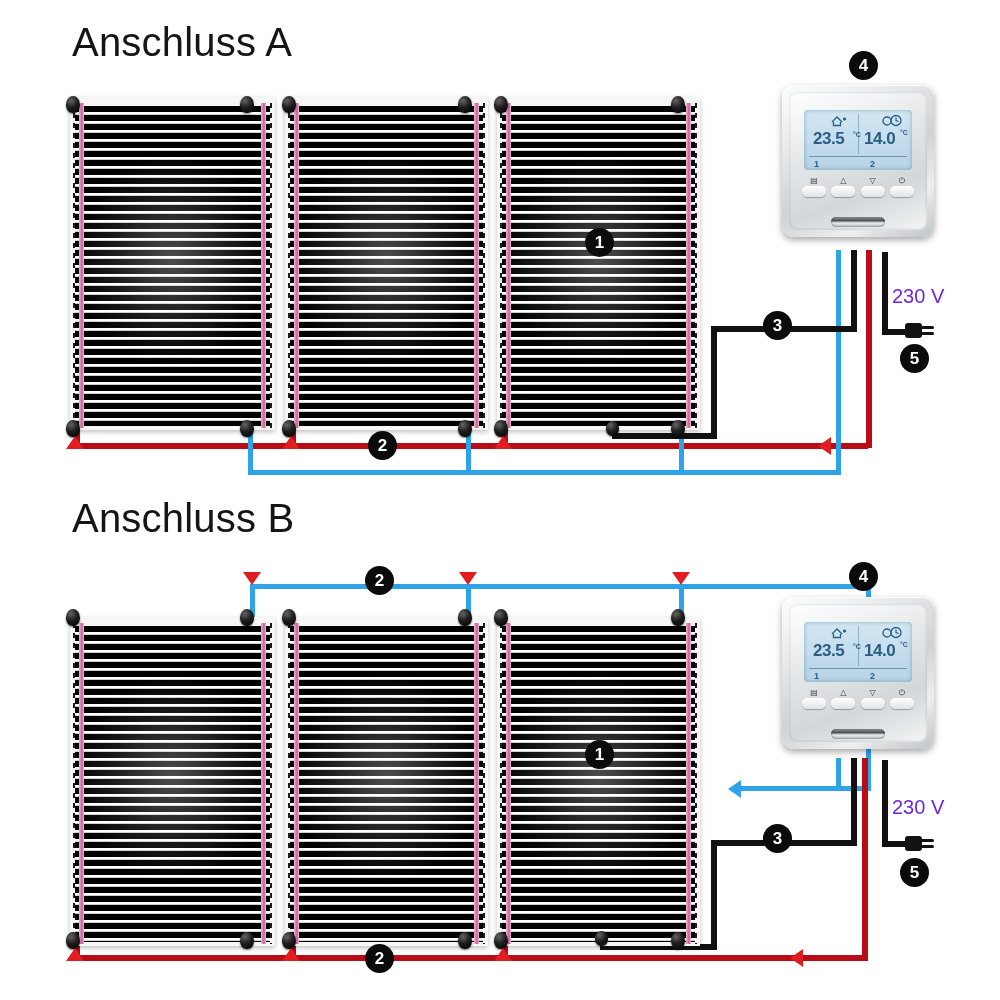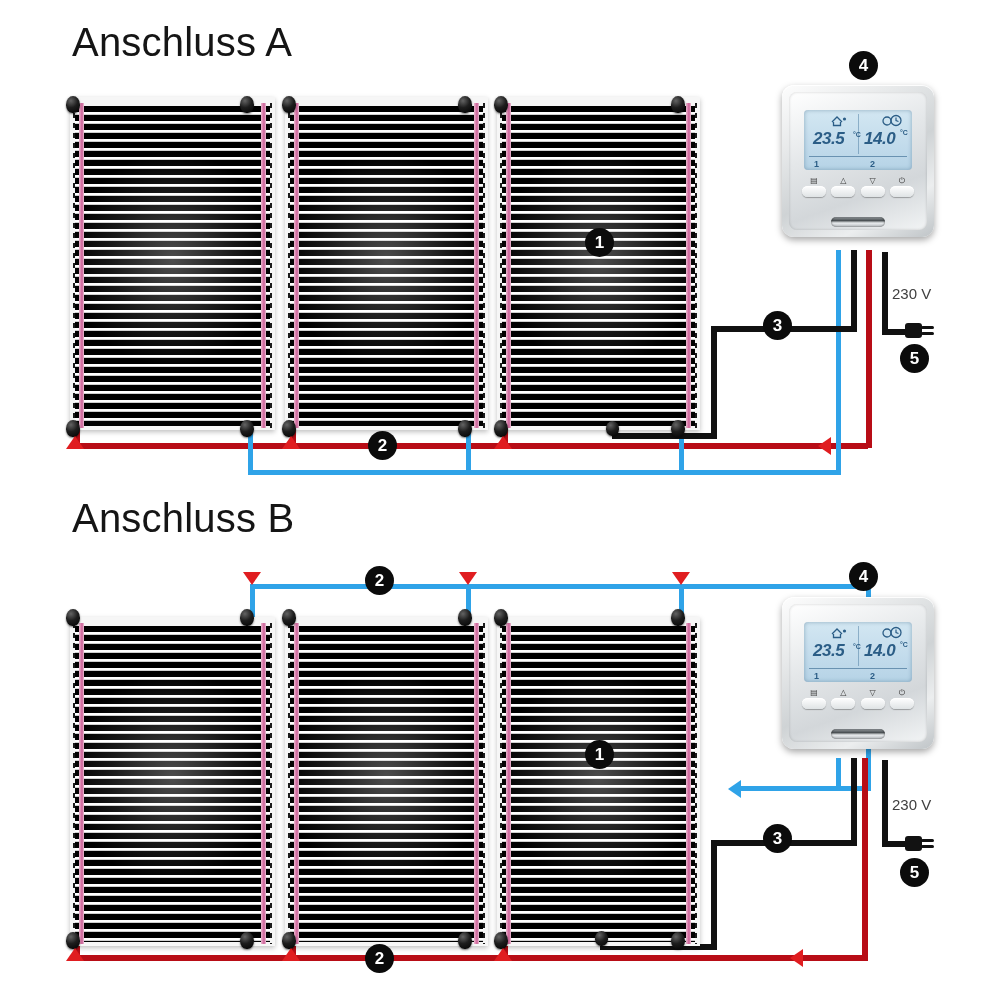--- a/index.html
+++ b/index.html
@@ -62,40 +62,40 @@
   .tri.left-blue{border-top:9px solid transparent;border-bottom:9px solid transparent;
                  border-right:13px solid #2fa3e8;}
 
   
   .badge{position:absolute;width:29px;height:29px;border-radius:50%;
          background:#0b0b0b;color:#fff;font-size:17px;font-weight:700;
          display:flex;align-items:center;justify-content:center;
          z-index:30;line-height:1;}
 
   
-  .lbl{position:absolute;font-size:15px;color:#404040;white-space:nowrap;z-index:20;}
+  .lbl{position:absolute;font-size:20px;color:#6d28d9;white-space:nowrap;z-index:20;}
 
   
   .plug{position:absolute;z-index:20;}
 
   
   .thermo{position:absolute;width:152px;height:152px;z-index:25;}
   .thermo .frame{position:absolute;inset:0;border-radius:12px;
      background:linear-gradient(150deg,#fdfdfd 0%,#e7e9ea 28%,#cfd3d5 55%,#eceeef 78%,#bfc4c7 100%);
      box-shadow:0 3px 7px rgba(0,0,0,.35), inset 0 1px 0 rgba(255,255,255,.9);}
   .thermo .bevel{position:absolute;left:7px;right:7px;top:7px;bottom:7px;border-radius:8px;
      background:linear-gradient(160deg,#ffffff 0%,#e4e7e9 40%,#d3d7da 70%,#f2f4f5 100%);
      box-shadow:inset 0 0 3px rgba(0,0,0,.18);}
   .thermo .lcd{position:absolute;left:22px;right:22px;top:25px;height:60px;border-radius:4px;
      background:linear-gradient(to bottom,#d3e7f2,#c3dcec 55%,#b6d3e6);
      box-shadow:inset 0 0 4px rgba(60,100,130,.45);overflow:hidden;}
   .lcd .divv{position:absolute;left:50%;top:4px;bottom:16px;width:1px;background:rgba(60,110,150,.45);}
   .lcd .underline{position:absolute;left:5px;right:5px;bottom:13px;height:1px;background:rgba(50,100,140,.6);}
   .lcd .big{position:absolute;font-size:17px;font-weight:700;color:#2b5d86;
-            font-style:italic;letter-spacing:-.5px;line-height:1;}
+            letter-spacing:-.5px;line-height:1;}
   .lcd .unit{position:absolute;font-size:7px;color:#2b5d86;font-weight:700;line-height:1;}
   .lcd .foot{position:absolute;bottom:1px;font-size:9px;color:#2b5d86;font-weight:700;line-height:1;}
   .lcd .ico{position:absolute;color:#2b5d86;}
   .thermo .btns{position:absolute;left:20px;right:20px;top:92px;height:22px;
      display:flex;justify-content:space-between;}
   .thermo .btn{width:24px;height:11px;border-radius:6px;
      background:linear-gradient(to bottom,#ffffff,#dfe3e5);
      box-shadow:0 1px 1px rgba(0,0,0,.3),inset 0 1px 0 #fff;margin-top:9px;}
   .thermo .bicon{position:absolute;top:-1px;width:24px;text-align:center;font-size:8px;color:#3a3a3a;}
   .thermo .slot{position:absolute;left:50%;transform:translateX(-50%);bottom:10px;

